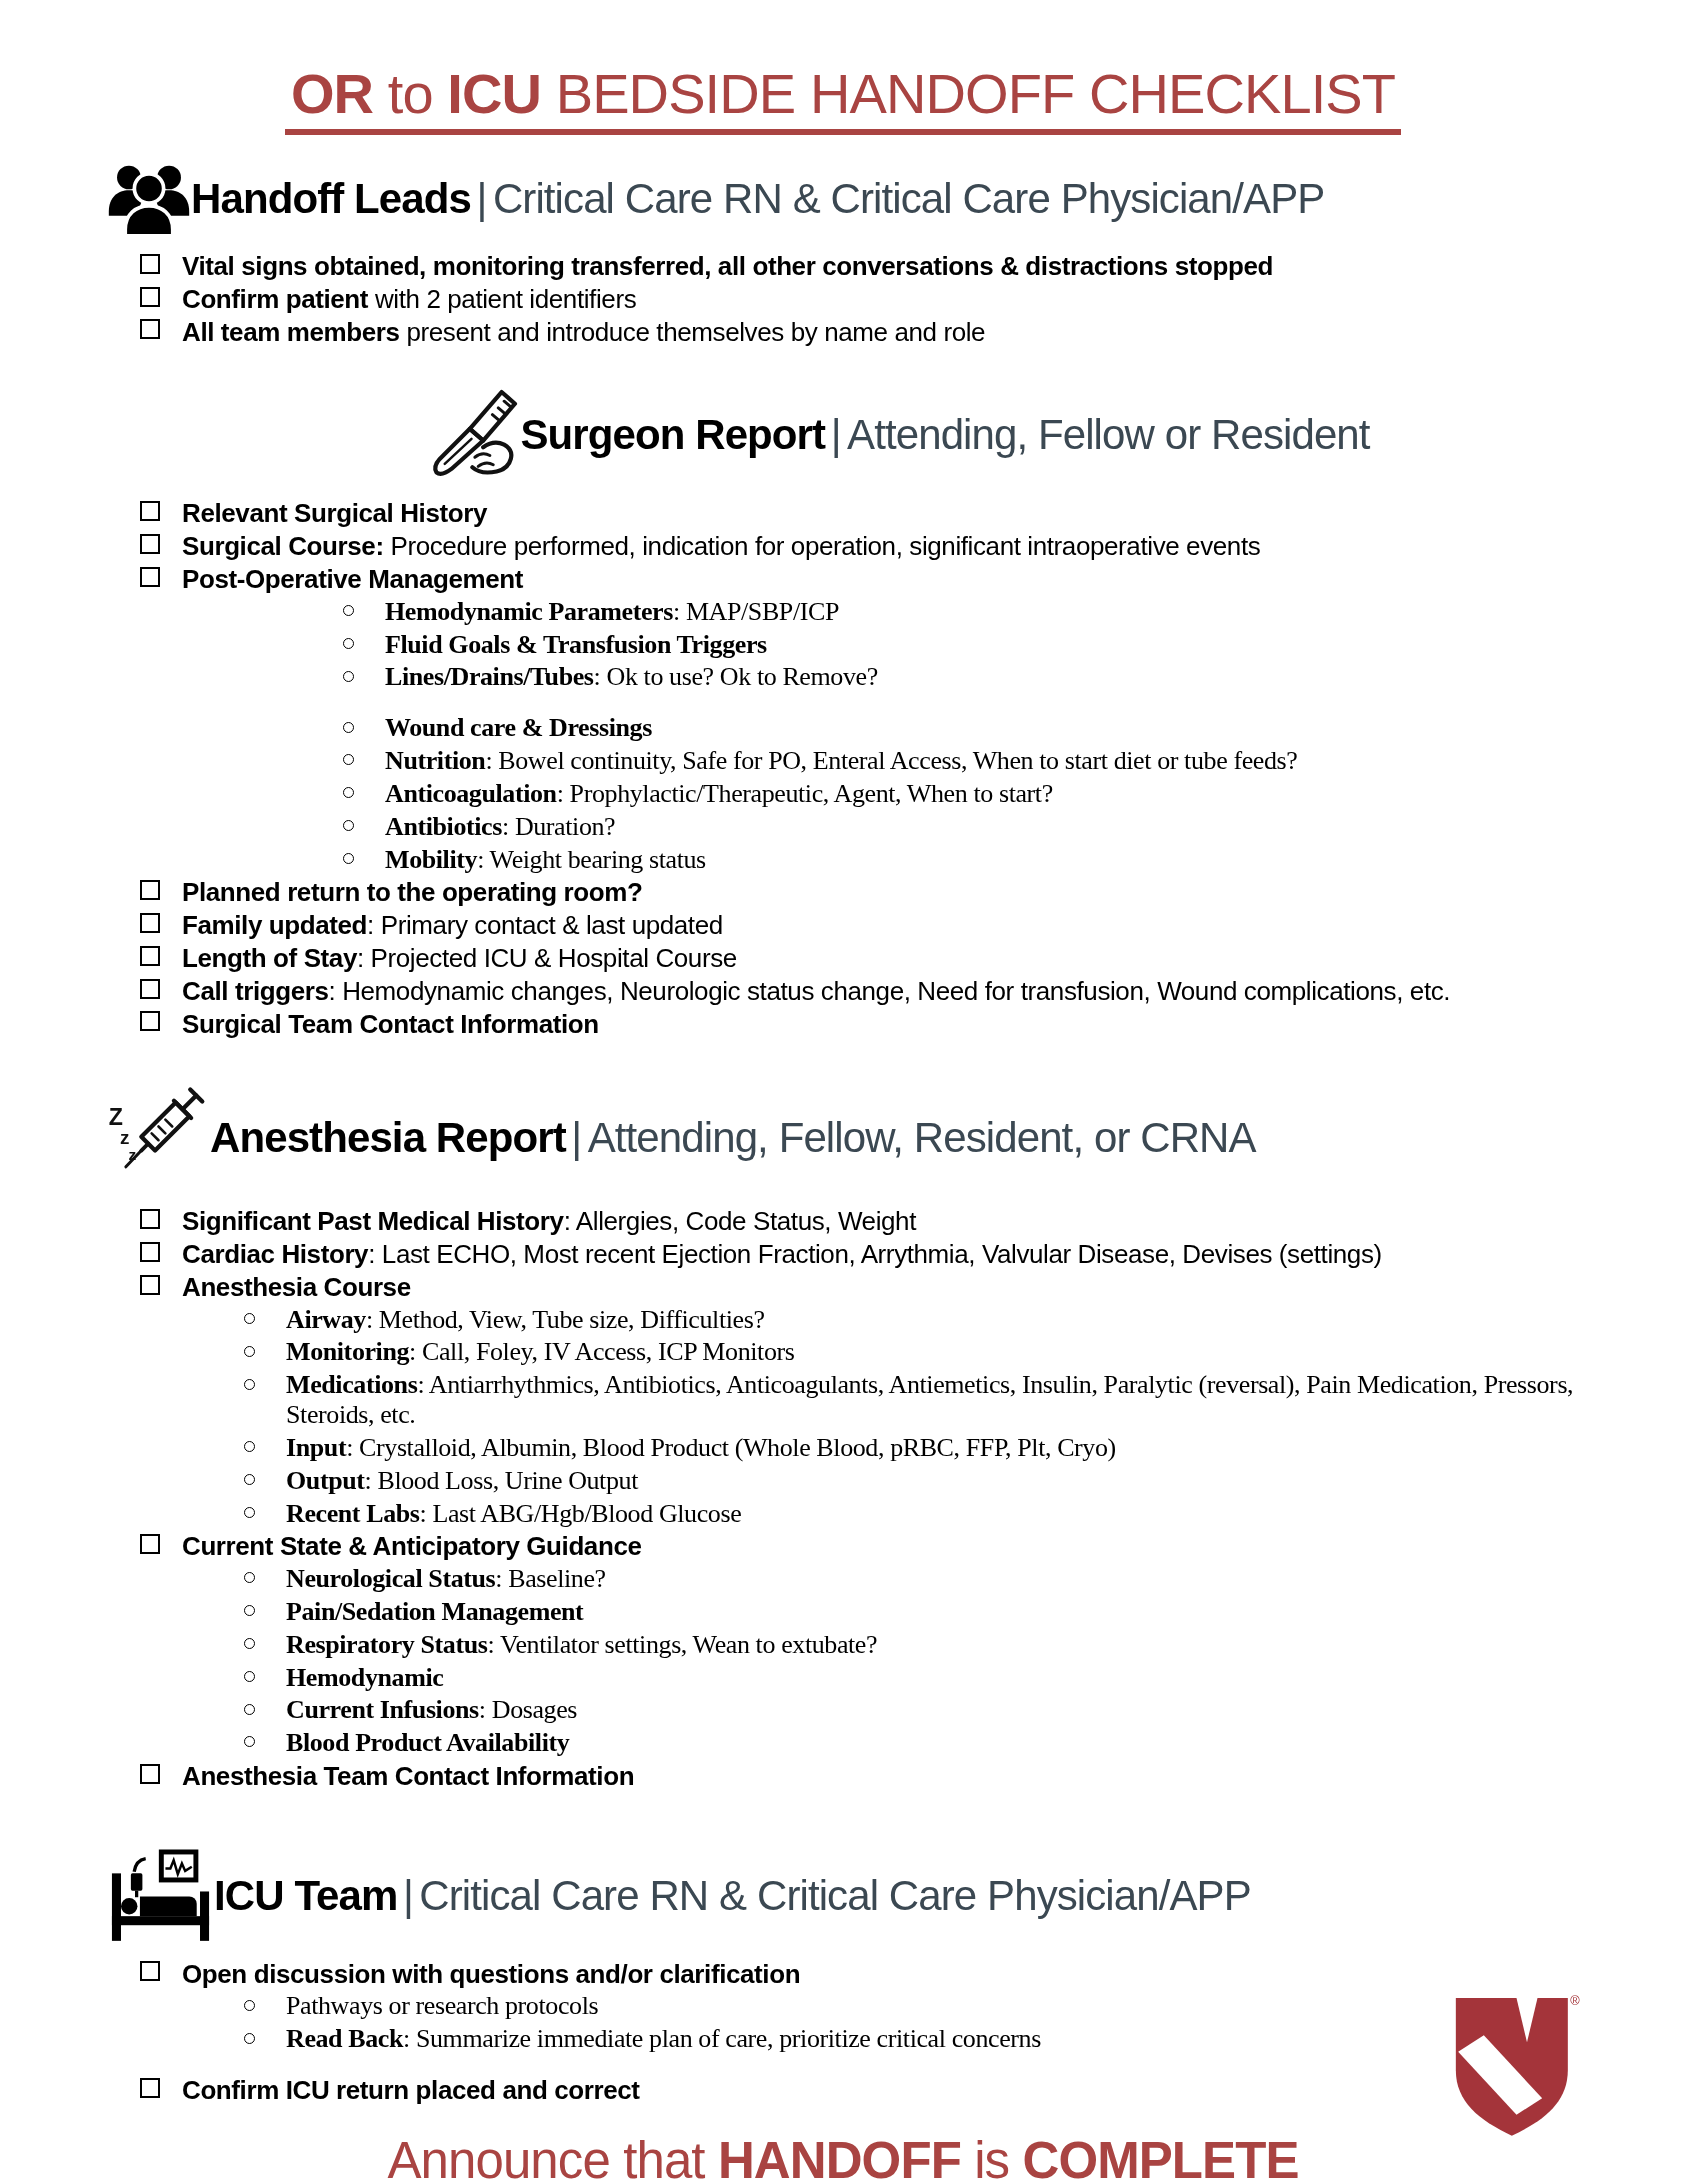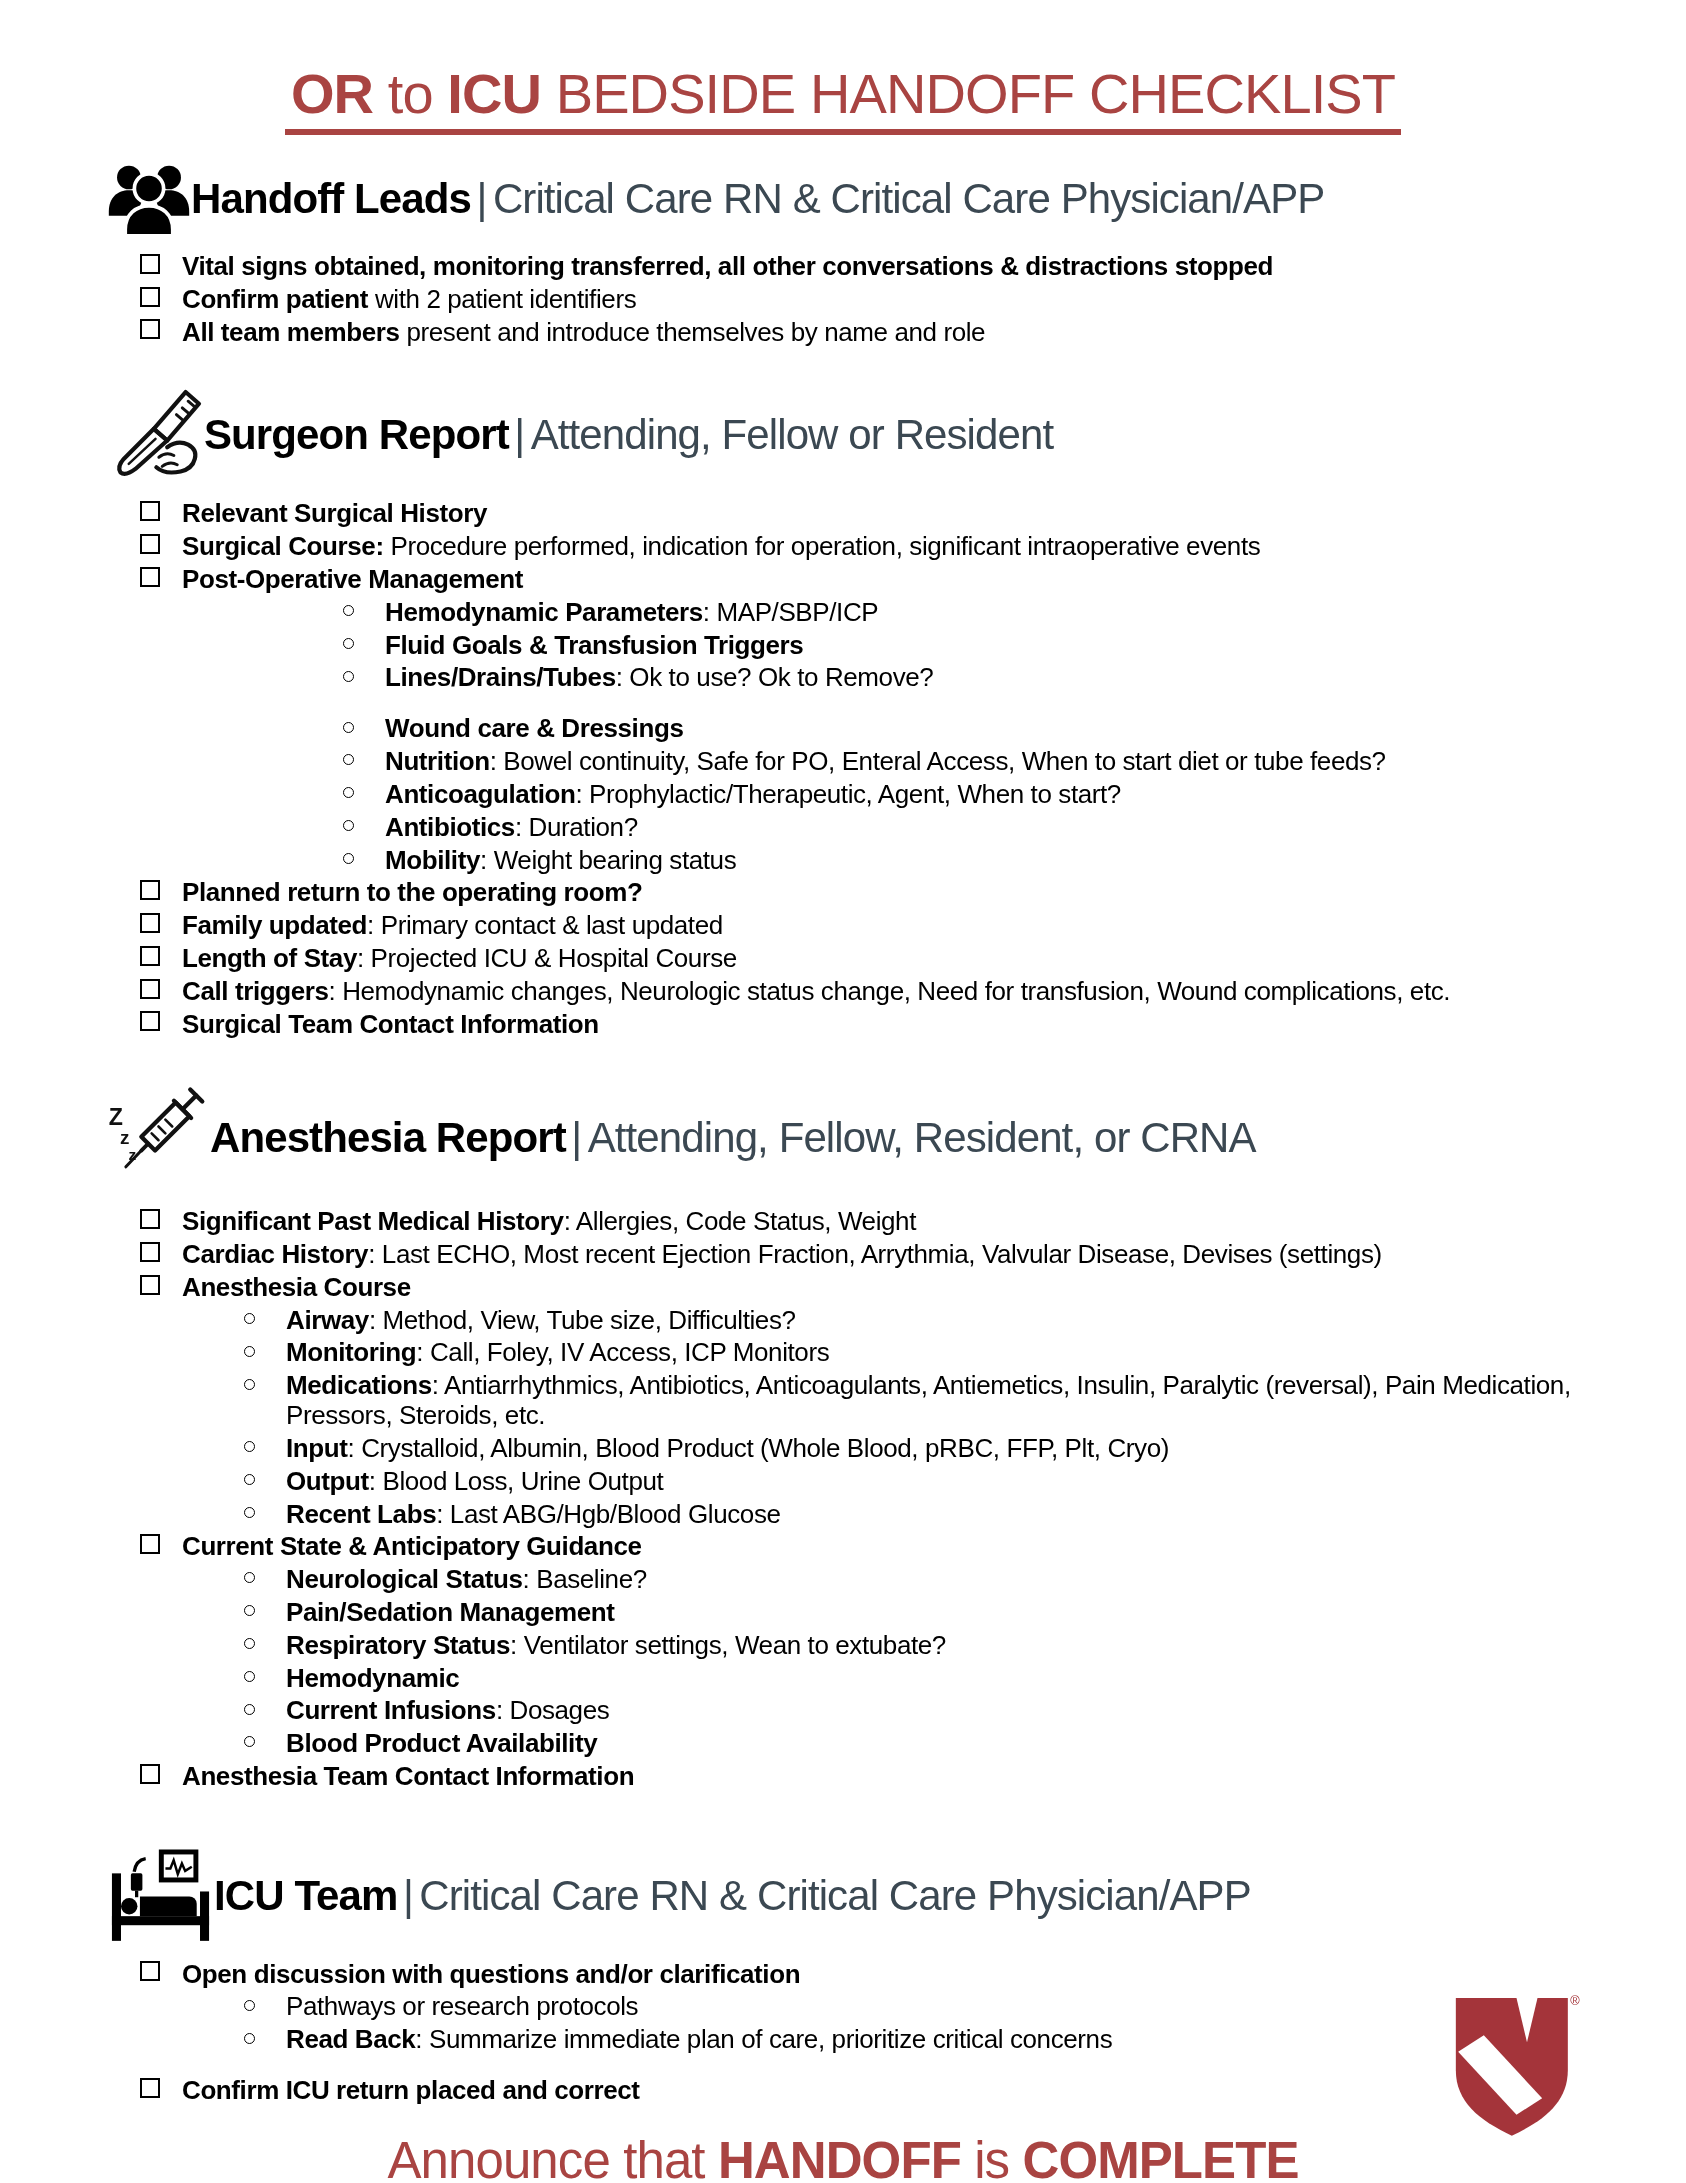--- a/index.html
+++ b/index.html
@@ -21,28 +21,28 @@
     display:inline-block;font-size:56px;line-height:1.12;color:var(--red);
     border-bottom:6.4px solid var(--red);padding:0 5.5px 3.7px 5.5px;letter-spacing:-0.9px;
   }
   
   .sec-header{display:flex;align-items:center;padding-left:107px;}
   .sec-header .icon{flex:0 0 auto;display:flex;align-items:center;justify-content:center;}
   .sec-title{font-size:42px;font-weight:bold;color:#000;white-space:nowrap;letter-spacing:-0.9px;}
   .sec-divider{font-size:42px;color:var(--slate);margin:0 5.5px;font-weight:400;}
   .sec-subtitle{font-size:42px;color:var(--slate);white-space:nowrap;letter-spacing:-0.9px;}
   .sec1 .sec-header{margin-top:22px;}
-  .sec2 .sec-header{margin-top:40px;}
+  .sec2 .sec-header{margin-top:40px;justify-content:center;}
   .sec3 .sec-header{margin-top:46px;}
   .sec4 .sec-header{margin-top:57px;}
   
   .items{margin-top:14.7px;padding-right:48px;}
   .item{display:flex;align-items:flex-start;font-size:26px;line-height:30px;margin-bottom:2.8px;letter-spacing:-0.4px;}
   .item.lvl0{padding-left:140px;}
-  .item.lvl1{padding-left:244px;}
+  .item.lvl1{padding-left:244px;font-family:Liberation Serif, serif;}
   .deep .item.lvl1{padding-left:343px;}
   .item.gap{margin-top:21px;}
   .checkbox{flex:0 0 auto;width:20px;height:20px;border:2.8px solid #000;margin:2.8px 22px 0 0;background:#fff;}
   .circle{flex:0 0 auto;width:11px;height:11px;border:1.8px solid #000;border-radius:50%;margin:8.3px 31px 0 0;background:#fff;}
   .txt{flex:1 1 auto;}
   
   .footer-wrap{text-align:center;margin-top:27.5px;}
   .footer-line{
     display:inline-block;font-size:51px;line-height:1.1;color:var(--red);
     border-bottom:7.3px solid var(--red);padding:0 9.2px 9.2px 9.2px;letter-spacing:-0.9px;

